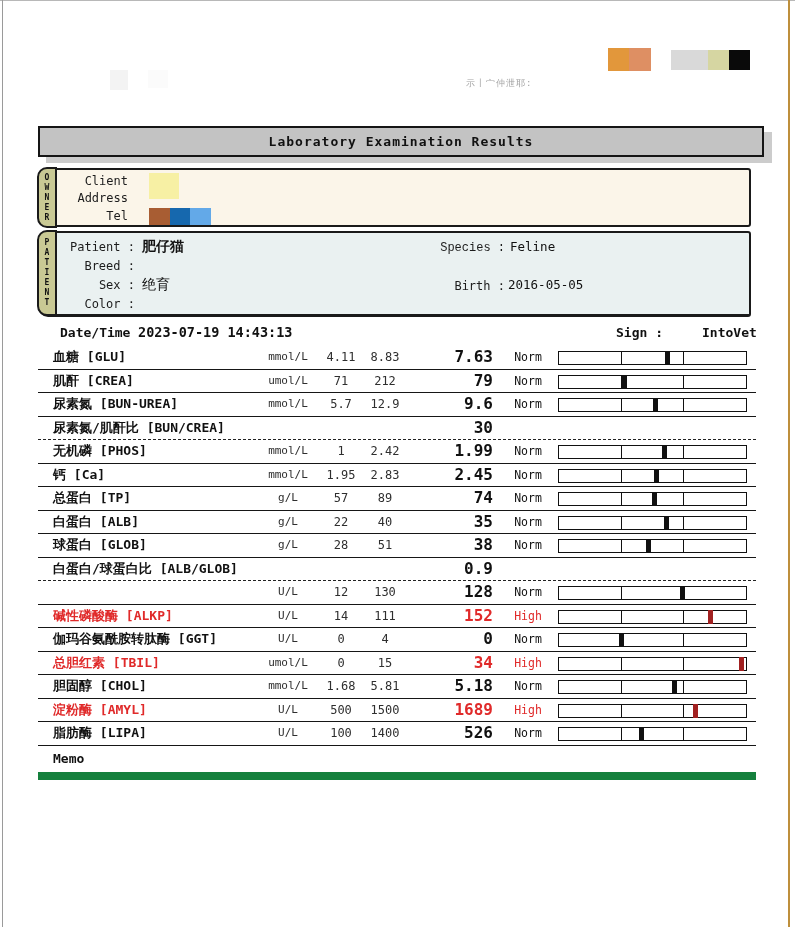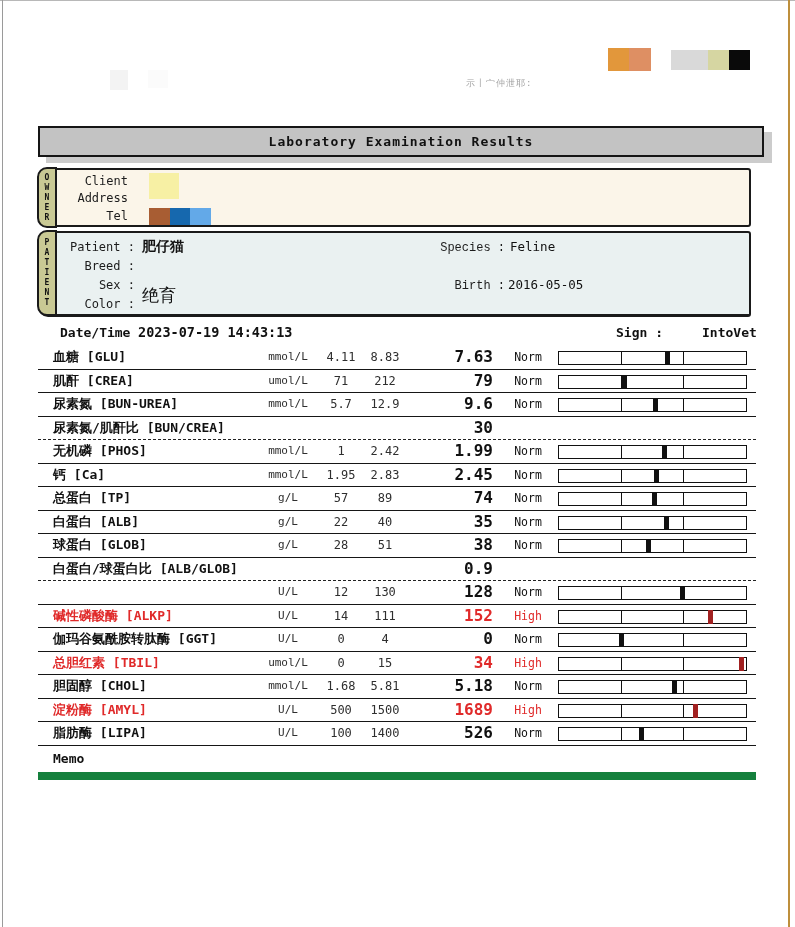--- a/index.html
+++ b/index.html
@@ -94,26 +94,26 @@
     <div class="abs" style="left: 150px; top: 38px; width: 21px; height: 17px; background: rgb(99, 169, 232);"></div>
   </div>
   <div class="abs tab owner-tab" style="background: rgb(201, 201, 148);">OWNER</div>
 
   <div class="abs panel patient-panel" style="background: rgb(234, 241, 241);">
     <div class="f-label" style="left:0px;top:7px;width:95px;">Patient :</div>
     <div class="f-value" style="left:102px;top:5px;font-weight:bold;font-size:14px;">肥仔猫</div>
     <div class="f-label" style="left:0px;top:26px;width:95px;">Breed :</div>
     <div class="f-value" style="left:102px;top:25px;"></div>
     <div class="f-label" style="left:0px;top:45px;width:95px;">Sex :</div>
-    <div class="f-value" style="left:102px;top:43px;font-size:17px;margin-top:8px;">绝育</div>
+    <div class="f-value" style="left:102px;top:43px;font-size:14px;">绝育</div>
     <div class="f-label" style="left:0px;top:64px;width:95px;">Color :</div>
     <div class="f-value" style="left:102px;top:63px;"></div>
     <div class="f-label" style="left:395px;top:8px;width:70px;font-family:Liberation Mono, monospace;">Species :</div>
     <div class="f-value" style="left:470px;top:6px;">Feline</div>
-    <div class="f-label" style="left:395px;top:46px;width:70px;font-family:Liberation Mono, monospace;">Birth :</div>
+    <div class="f-label" style="left:395px;top:46px;width:70px;">Birth :</div>
     <div class="f-value" style="left:468px;top:44px;">2016-05-05</div>
   </div>
   <div class="abs tab patient-tab" style="background: rgb(201, 201, 148);">PATIENT</div>
 
   <div class="abs bold13" style="left:60px;top:325px;">Date/Time</div>
   <div class="abs bold13" style="left:138px;top:324px;font-size:13.5px;">2023-07-19 14:43:13</div>
   <div class="abs bold13" style="left:616px;top:325px;">Sign :</div>
   <div class="abs bold13" style="left:702px;top:325px;">IntoVet</div>
 
   <div class="abs lab-table">

